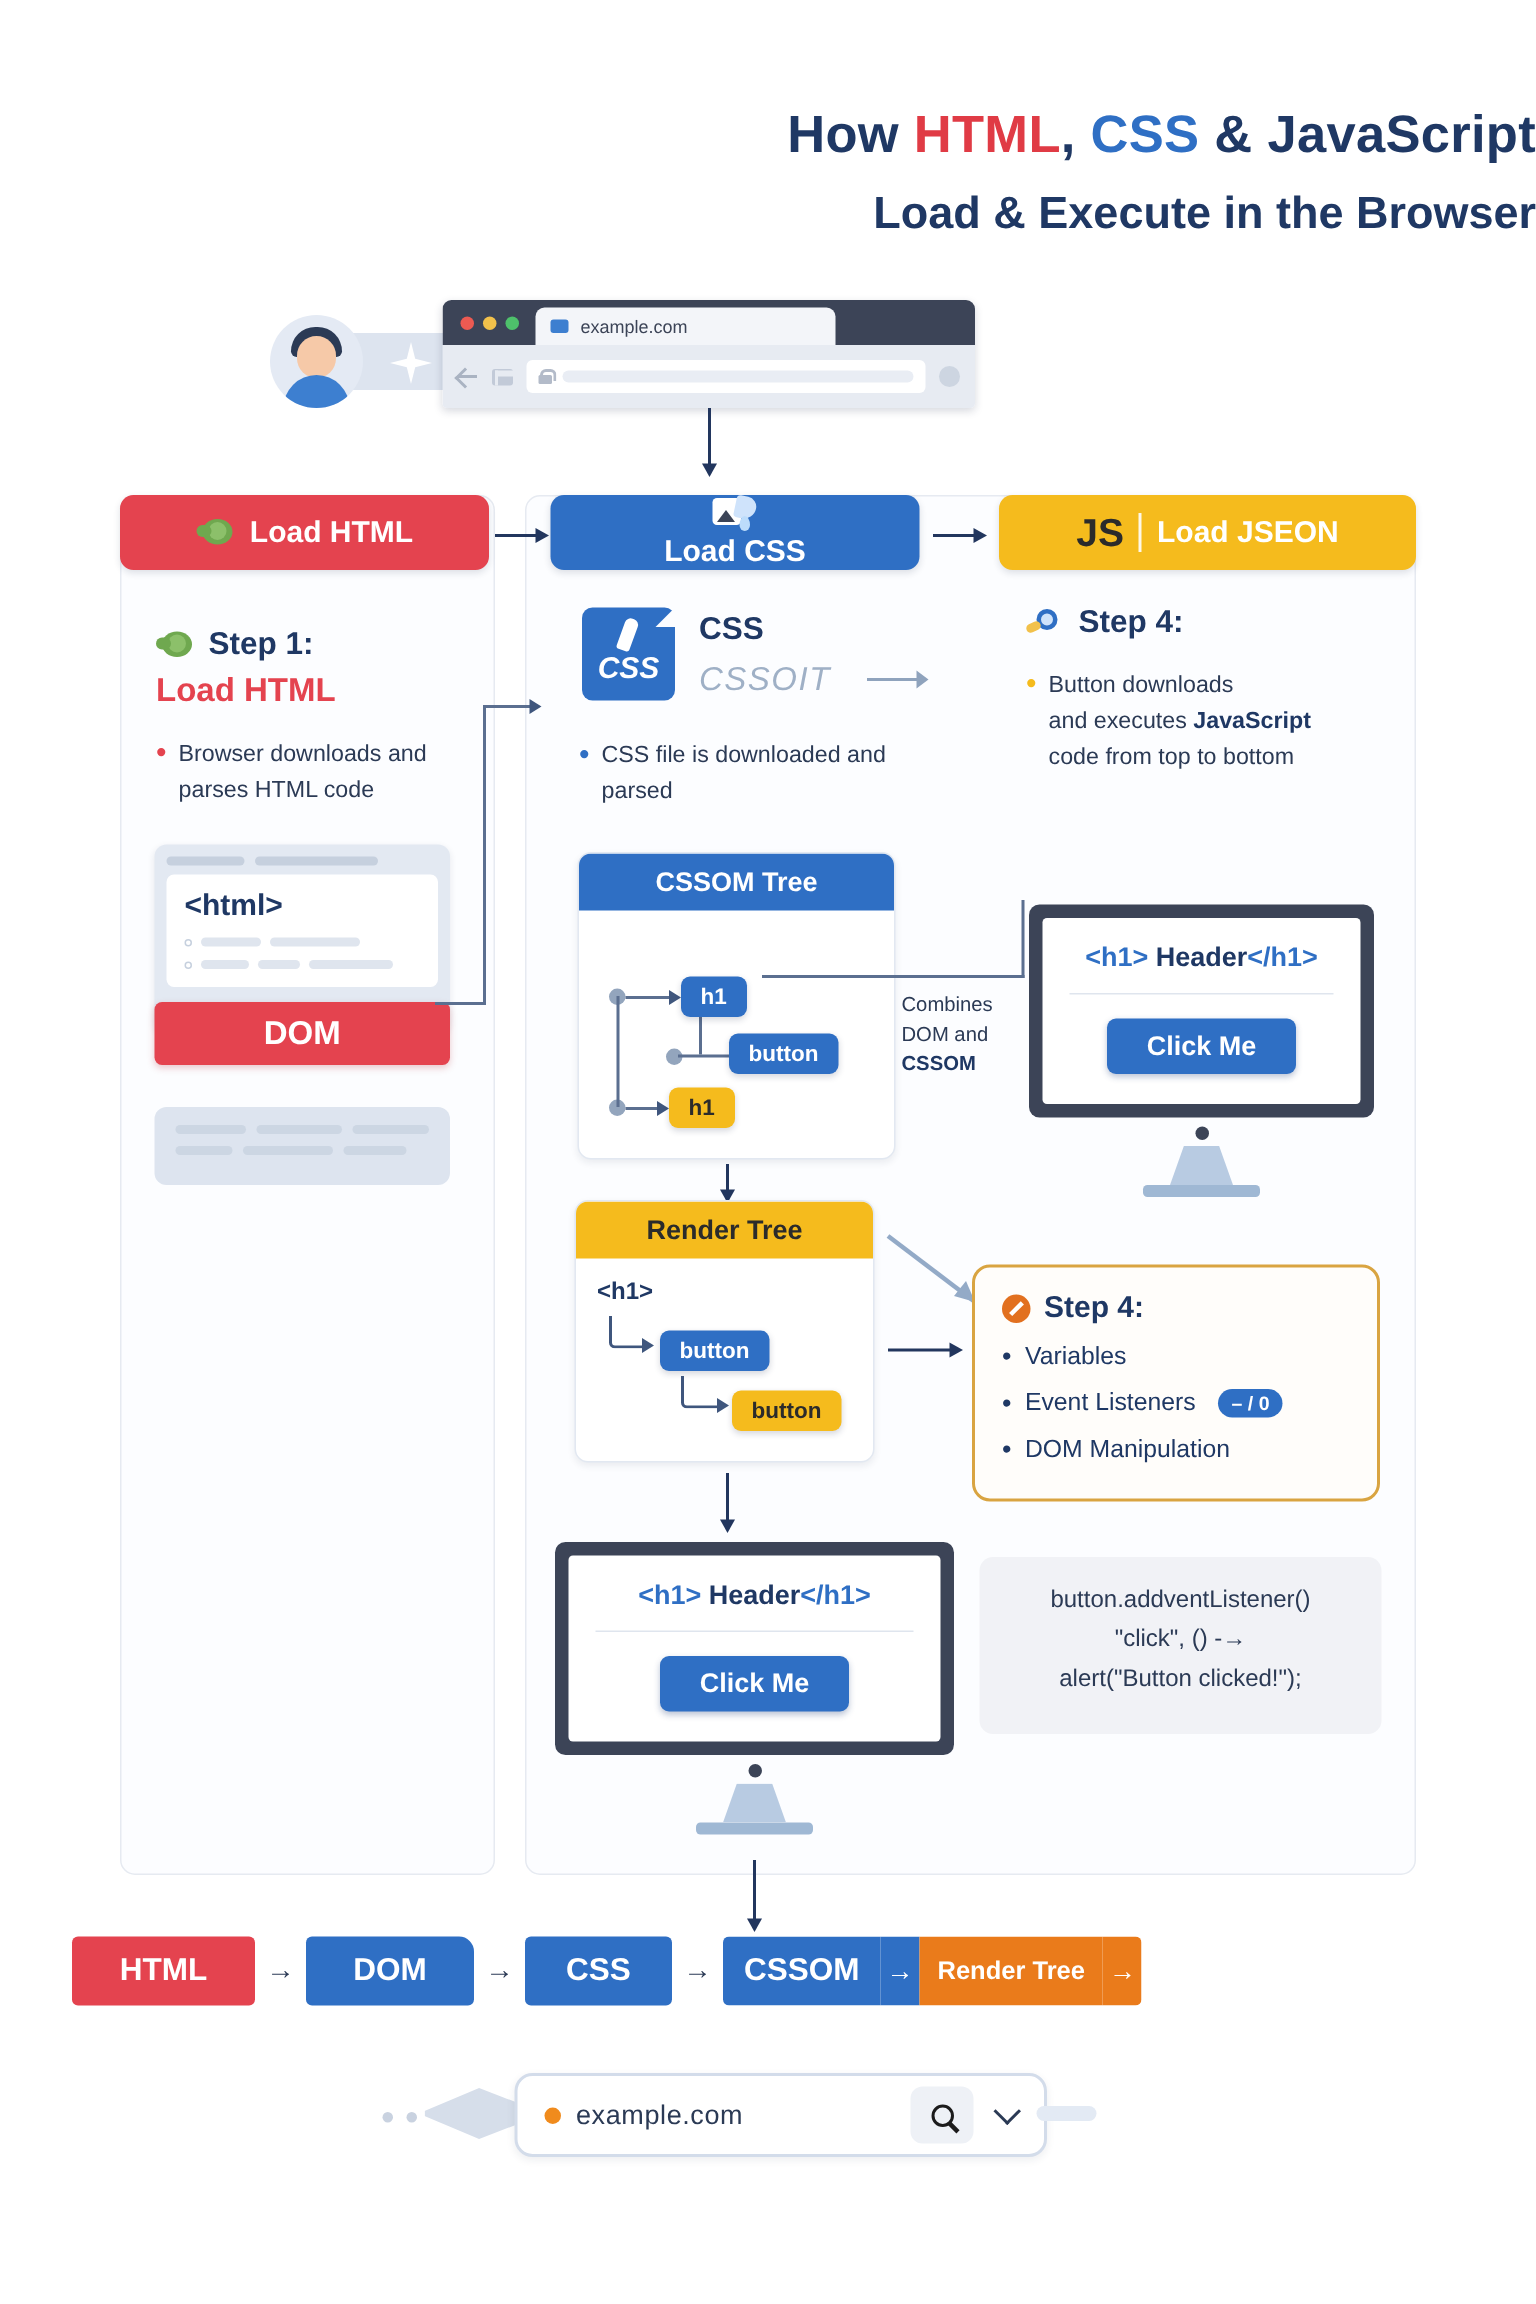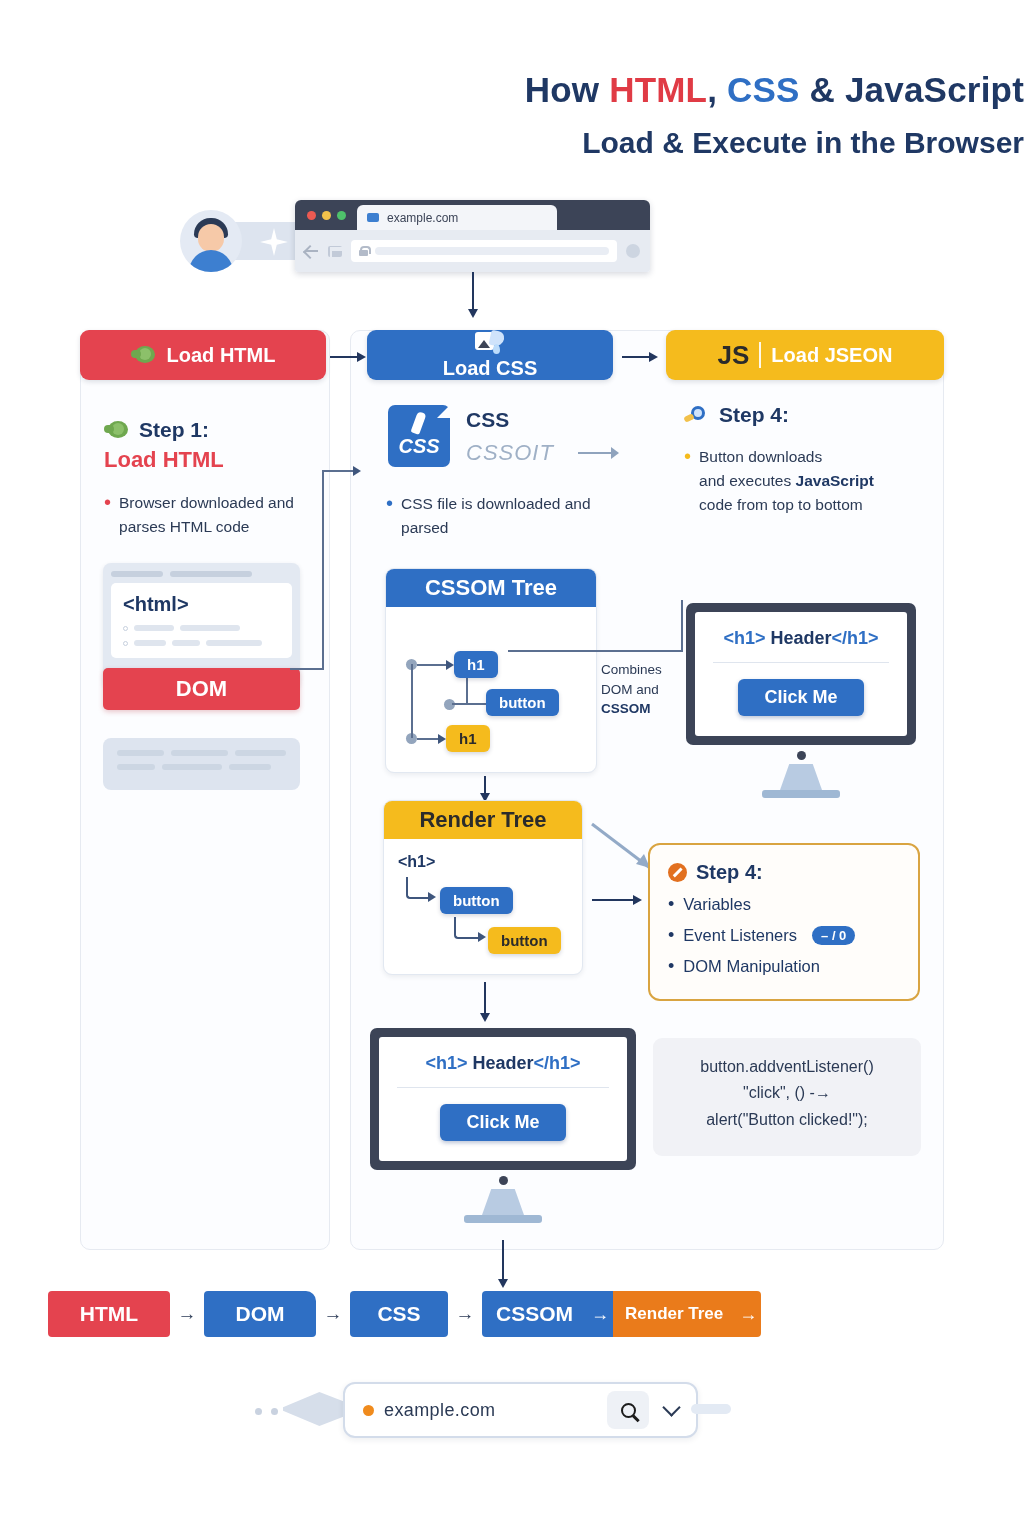--- a/index.html
+++ b/index.html
@@ -162,21 +162,21 @@
   .css-heading { position:absolute; left:466px; top:408px; font-size:21px; font-weight:bold; color:#1f3864;}
   .css-sub { position:absolute; left:466px; top:440px; font-size:22px; color:#9fb0c6; letter-spacing:1px;font-style:italic;}
   .css-sub-arrow { position:absolute; left:578px; top:452px; width:34px; height:2px; background:#8fa3bd;}
   .css-sub-arrow:after{content:''; position:absolute; right:-7px; top:-5px; border-top:6px solid transparent;border-bottom:6px solid transparent;border-left:8px solid #8fa3bd;}
 
   
   .tree-box {
     position:absolute; background:#fff; border:1px solid #e2e8f1; border-radius:9px; overflow:hidden;
     box-shadow: 0 2px 5px rgba(30,40,70,.08);
   }
-  .tree-head { height: 38px; display:flex; align-items:center; justify-content:center; font-size:22px; font-weight:bold; }
+  .tree-head { height: 38px; display:flex; align-items:center; justify-content:center; font-size:18px; font-weight:bold; }
   .head-blue { background:#2f6fc4; color:#fff; }
   .head-yellow { background:#f5bb1d; color:#2b2b2b; }
   #cssom-box { left: 385px; top: 568px; width: 212px; height: 205px; }
   #render-box { left: 383px; top: 800px; width: 200px; height: 175px; }
   .node {
     position:absolute; border-radius:6px; font-size:15px; font-weight:bold;
     padding: 5px 13px; box-shadow: 0 2px 4px rgba(30,40,70,.18);
   }
   .node-blue { background:#2f6fc4; color:#fff; }
   .node-yellow { background:#f5bb1d; color:#2b2b2b; }
@@ -338,21 +338,21 @@
           <i class="sh"></i>
           <i class="sh2"></i>
           <i class="hd"></i>
         </span>
       <span class="step-title">Step 1:</span>
     </div>
     <div class="step-sub sub-red">Load HTML</div>
     <div class="bullet-list">
       <div class="bl">
         <span class="pt pt-red">•</span>
-        <span>Browser downloaded and parses HTML code</span>
+        <span>Browser downloads and parses HTML code</span>
       </div>
     </div>
   </div>
 
   <div class="dom-card">
     <div class="topline">
       <i style="width:52px"></i>
         <i style="width:82px"></i>
     </div>
     <div class="dom-inner">

